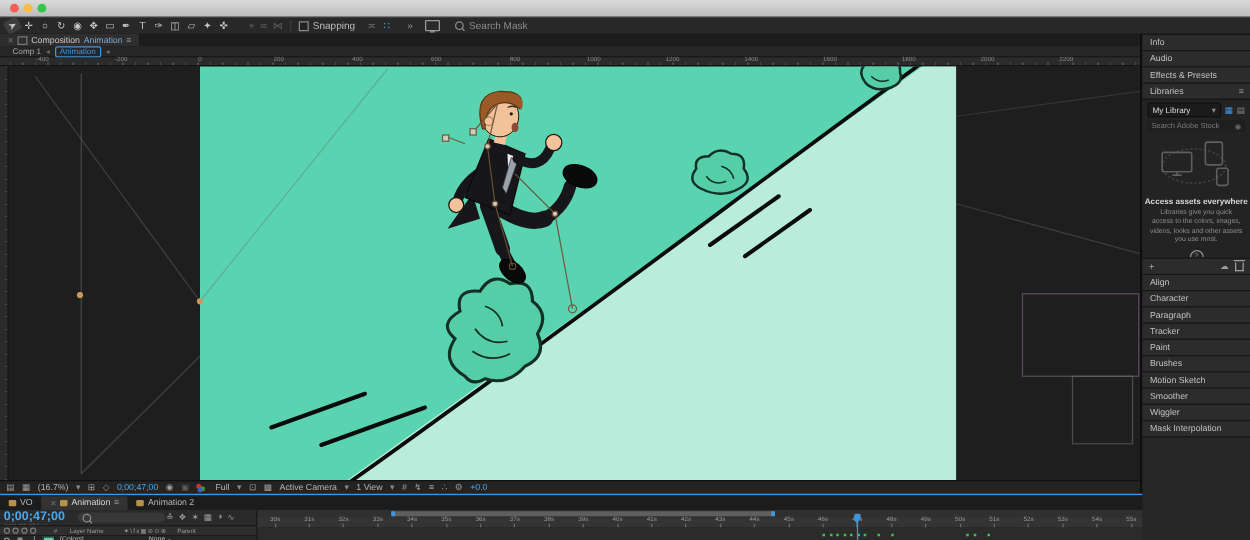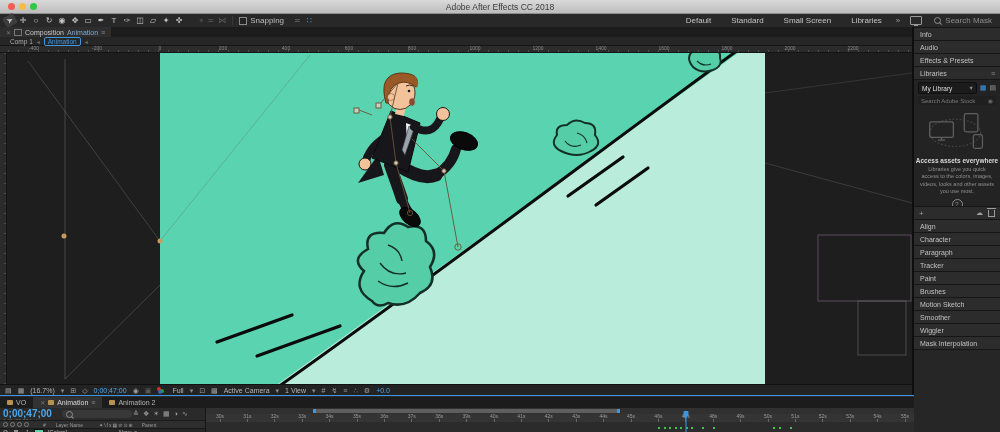--- a/index.html
+++ b/index.html
@@ -139,21 +139,20 @@
   .trash-icon::before{content:"";position:absolute;left:-2px;top:-2px;width:9px;height:1px;background:#9e9e9e;}
   #rp-fill{flex:1;background:#262626;border-top:1px solid #161616;}
 </style>
 </head>
 <body>
 
 <div class="abs" id="titlebar">
   <span class="tl-dot" style="left:8px;background:#f45d53"></span>
   <span class="tl-dot" style="left:19px;background:#f7bd40"></span>
   <span class="tl-dot" style="left:30px;background:#33c748"></span>
-  <div class="t-title">Adobe After Effects CC 2018</div>
 </div>
 
 <div class="abs" id="toolbar">
   <div id="tools">
       <div class="tool sel" style="transform: rotate(-30deg);">➤</div>
       <div class="tool">✛</div>
       <div class="tool">○</div>
       <div class="tool">↻</div>
       <div class="tool">◉</div>
       <div class="tool">✥</div>
@@ -173,26 +172,20 @@
     </div>
   <div class="vsep"></div>
   <div id="snapping">
     <span class="checkbox"></span>
     <span>Snapping</span>
   </div>
   <div id="snap-extra">
     <span style="color:#6d6d6d">≍</span>
     <span style="color:#4aa3e8">∷</span>
   </div>
-  <div id="workspaces">
-      <span class="ws">Default</span>
-      <span class="ws">Standard</span>
-      <span class="ws">Small Screen</span>
-      <span class="ws">Libraries</span>
-    </div>
   <span id="overflow-chevrons">»</span>
   <span class="mini-display"></span>
   <div id="help-search">
     <span class="mag"></span>
     <span>Search Mask</span>
   </div>
 </div>
 
 <div class="abs" id="comp-panel">
   <div class="abs" id="comp-tabrow">

